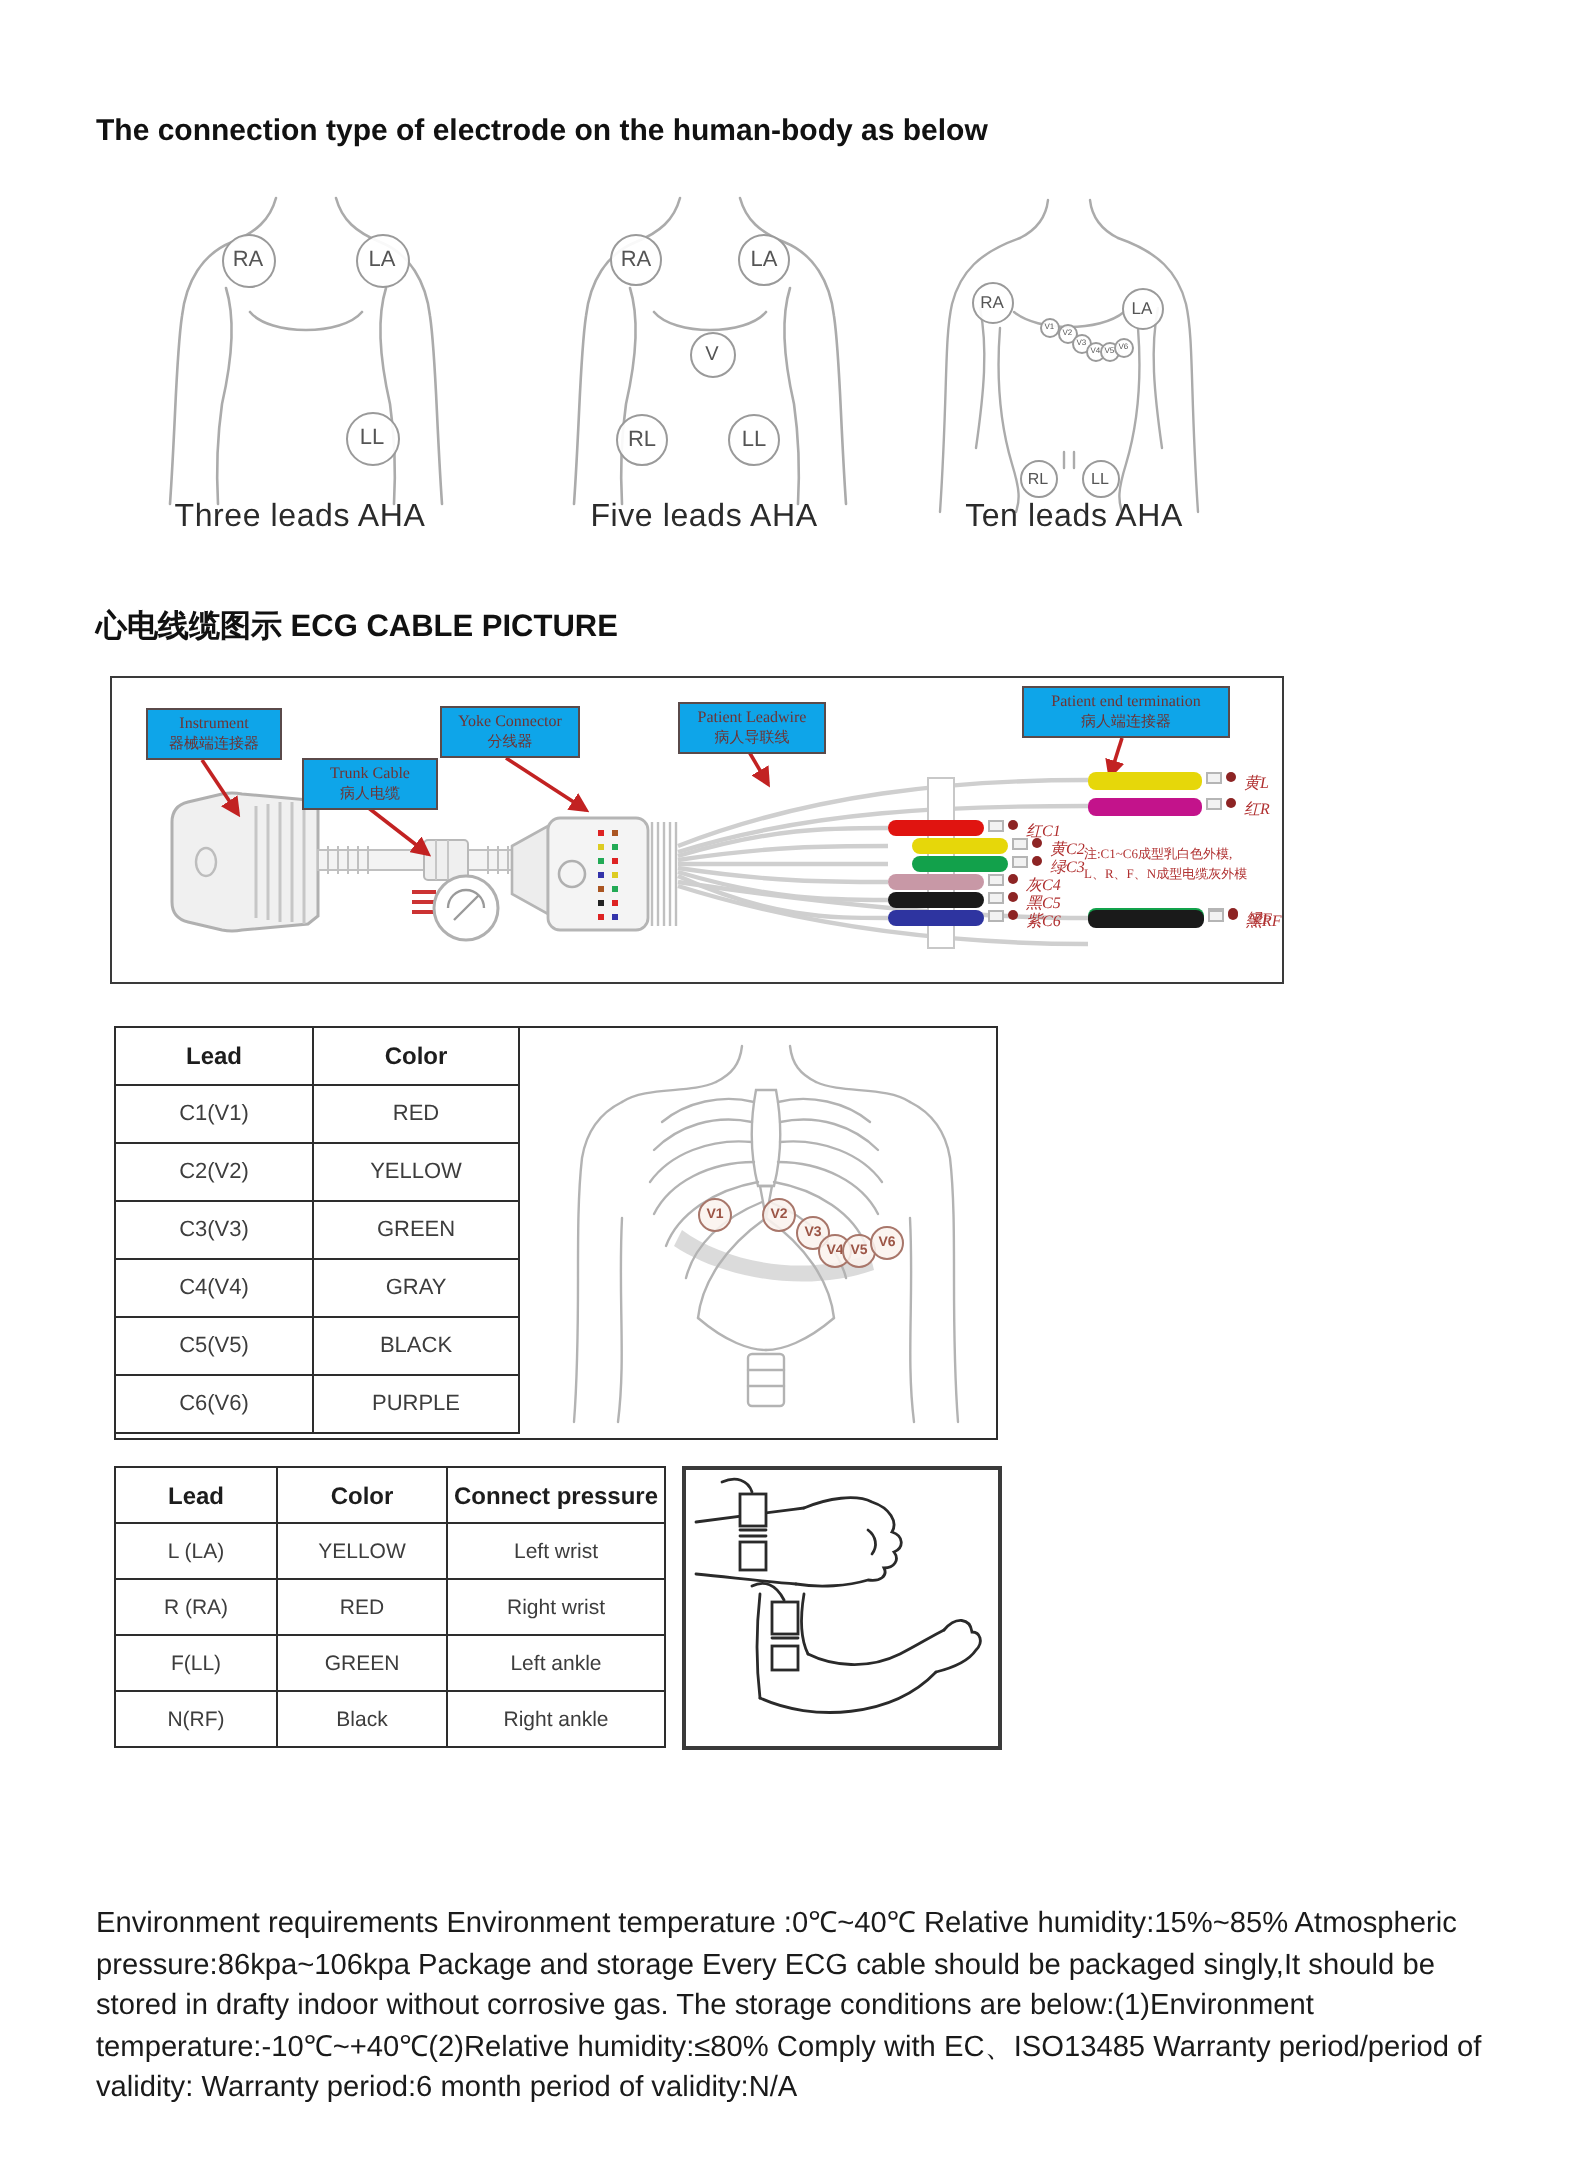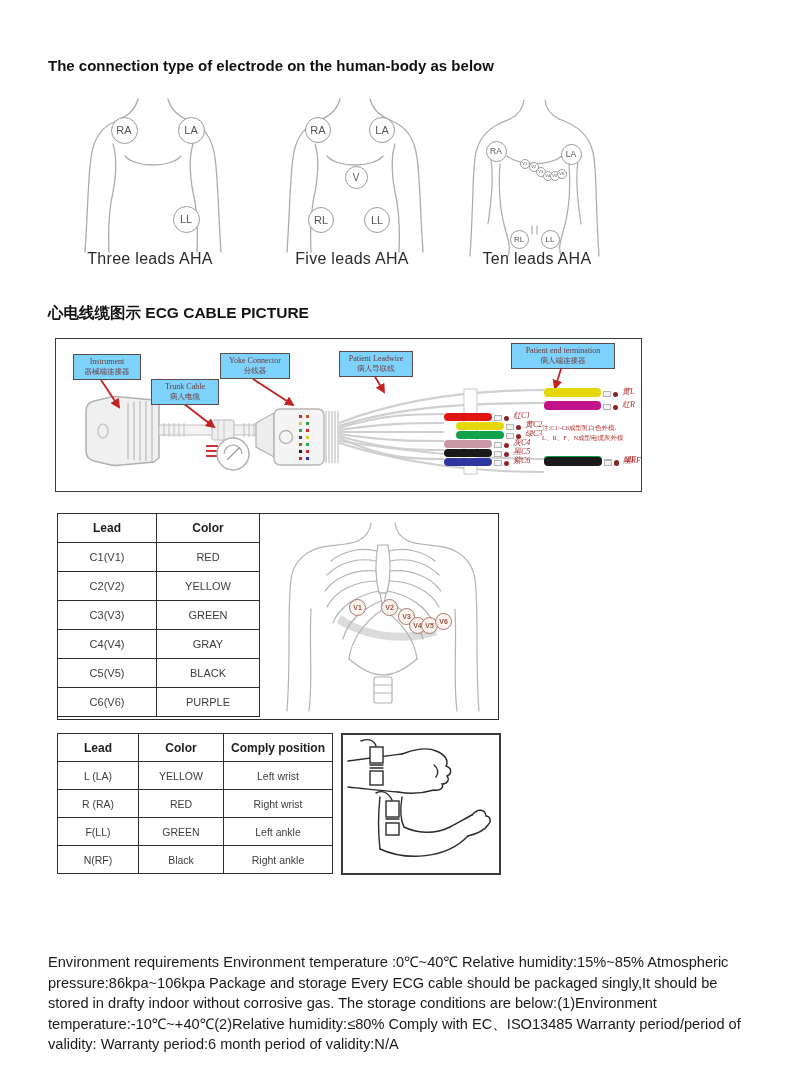--- a/index.html
+++ b/index.html
@@ -7,27 +7,27 @@
         font-family:"Liberation Sans",sans-serif;color:#161616;}
   .abs{position:absolute;}
   .h1{position:absolute;font-weight:bold;color:#111;white-space:nowrap;}
   .caption{position:absolute;width:180px;text-align:center;font-size:16px;color:#2b2b2b;letter-spacing:.3px;}
   .elec{position:absolute;border:1px solid #9a9a9a;border-radius:50%;background:rgba(255,255,255,.92);
         display:flex;align-items:center;justify-content:center;color:#555;}
   .vbadge{position:absolute;width:15px;height:15px;border:1px solid #a8766a;border-radius:50%;
         background:rgba(250,242,238,.88);display:flex;align-items:center;justify-content:center;
         color:#9c5546;font-weight:bold;font-size:7px;}
   #cable-box{position:absolute;left:55px;top:338px;width:585px;height:152px;border:1px solid #3a3a3a;background:#fff;}
-  .plabel{position:absolute;border:1px solid #5a4a4a;background:#7dd3fc;text-align:center;padding:2px 1px;
+  .plabel{position:absolute;border:1px solid #5a4a4a;background:#0ea5e9;text-align:center;padding:2px 1px;
         font-family:"Liberation Serif",serif;color:#6e3434;line-height:1.3;}
   .plabel .en{font-size:8px;}
   .plabel .zh{font-size:7.5px;}
   .cnote{position:absolute;left:486px;top:84px;width:96px;font-family:"Liberation Serif",serif;
         font-size:6.5px;color:#b03030;line-height:1.5;}
-  .lead{position:absolute;display:flex;align-items:flex-end;gap:2px;}
+  .lead{position:absolute;display:flex;align-items:flex-start;gap:2px;}
   .lead .bar{display:block;border-radius:4px;}
   .lead .pin{width:6px;height:4px;background:#f2f2f2;border:1px solid #b5b5b5;}
   .lead .dot{width:5px;height:5px;border-radius:50%;background:#8d2424;}
   .lead .lab{font:italic 8px "Liberation Serif",serif;color:#b03030;white-space:nowrap;margin-left:2px;}
   #chest-box{position:absolute;left:57px;top:513px;width:440px;height:205px;border:1px solid #2d2d2d;}
   .tmount{position:absolute;}
   .dtable{border-collapse:collapse;table-layout:fixed;background:#fff;}
   .dtable th,.dtable td{border:1px solid #2d2d2d;text-align:center;vertical-align:middle;padding:0;}
   #chest-table-mount th{font-size:12px;font-weight:bold;height:28px;color:#1d1d1d;}
   #chest-table-mount td{font-size:11px;height:28px;color:#3d3d3d;}
@@ -333,21 +333,21 @@
         </tbody>
       </table>
     </div>
 
   <div class="tmount" id="limb-table-mount" style="left:57px;top:733px">
       <table class="dtable">
         <tbody>
           <tr>
             <th style="width: 80px;">Lead</th>
             <th style="width: 84px;">Color</th>
-            <th style="width: 108px;">Comply position</th>
+            <th style="width: 108px;">Connect pressure</th>
           </tr>
           <tr>
             <td>L (LA)</td>
             <td>YELLOW</td>
             <td>Left wrist</td>
           </tr>
           <tr>
             <td>R (RA)</td>
             <td>RED</td>
             <td>Right wrist</td>

